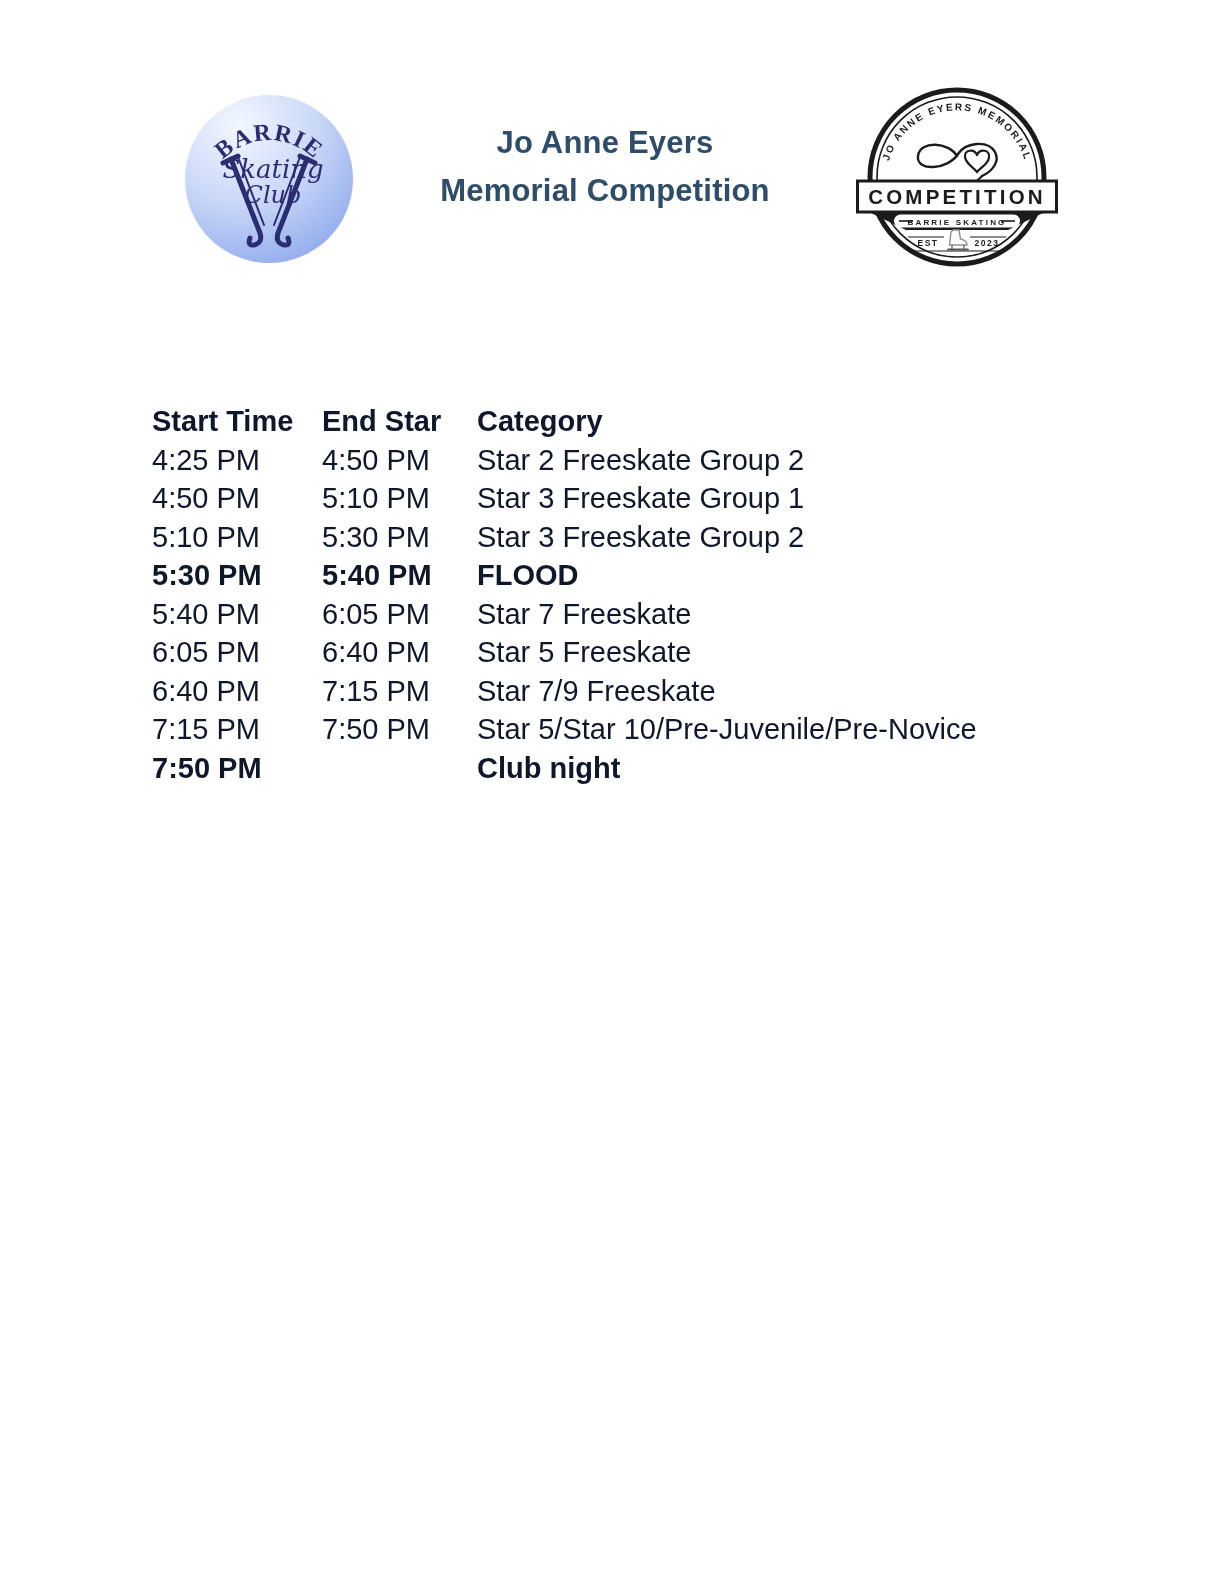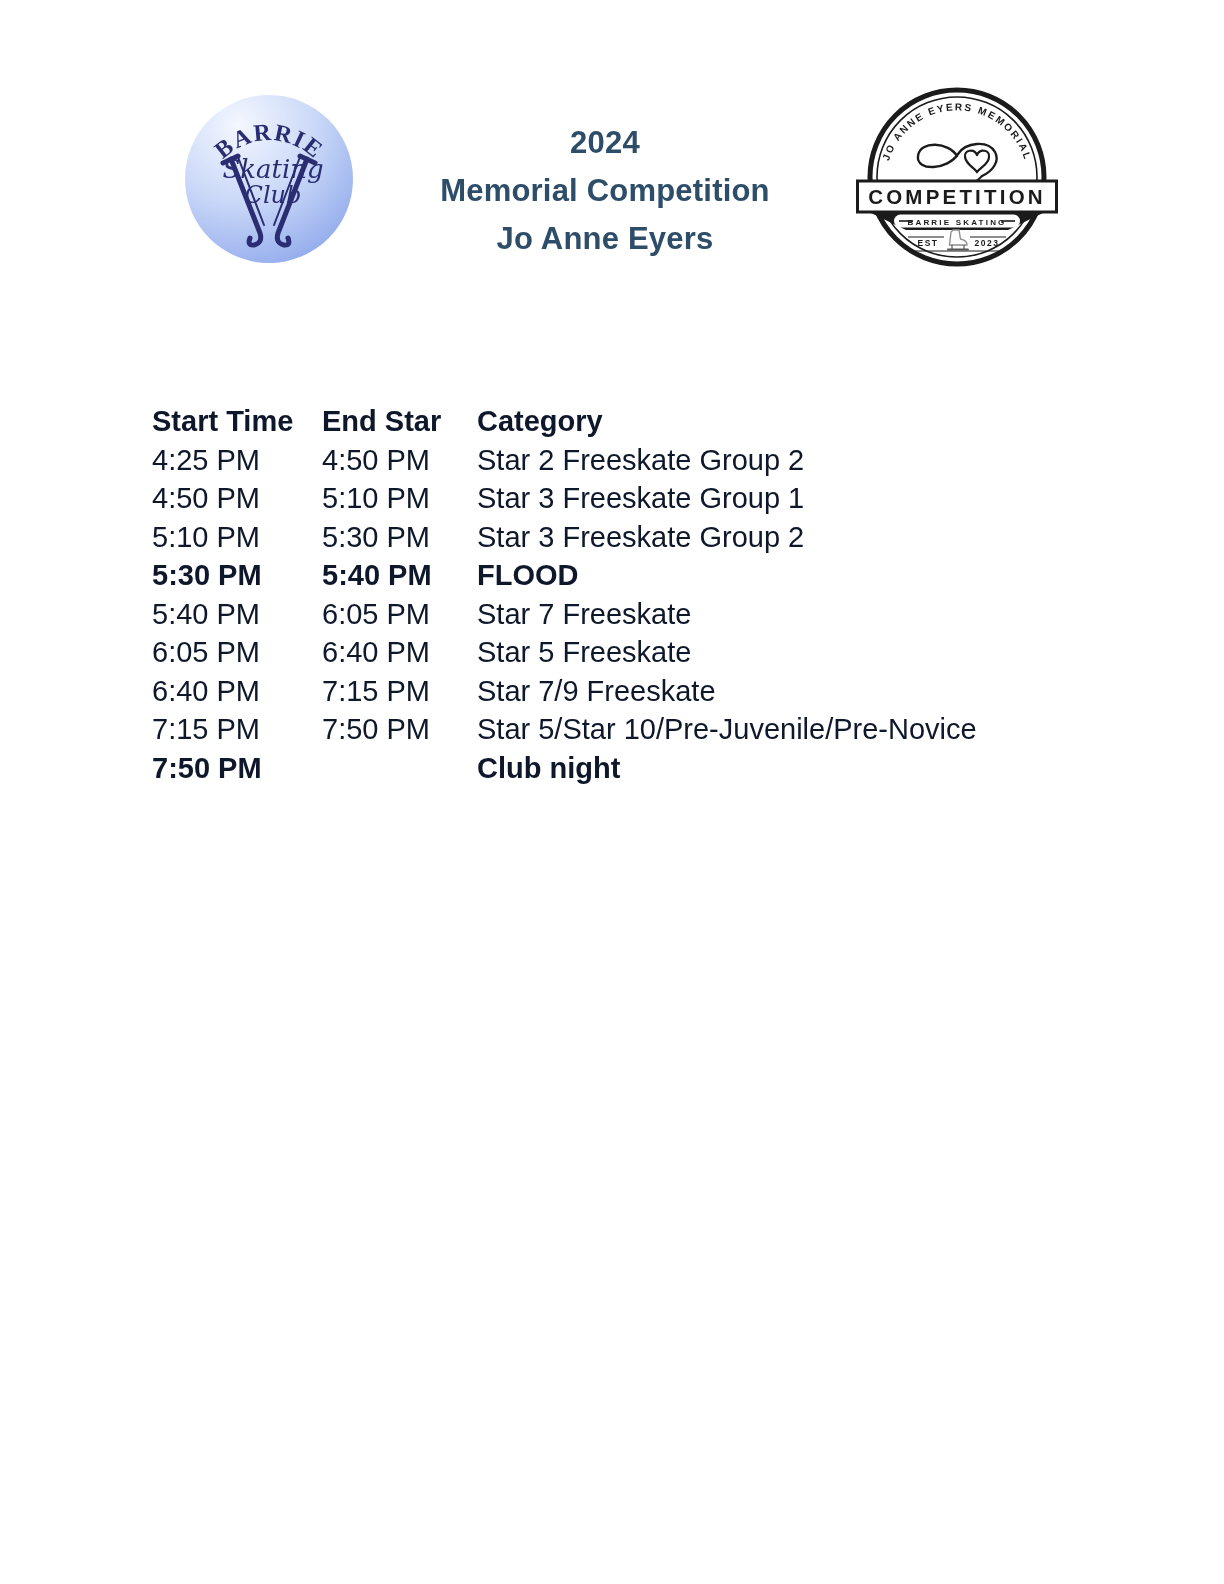--- a/index.html
+++ b/index.html
@@ -88,23 +88,22 @@
       <path d="M 46 64 L 75 138 Q 78 148 69 150 Q 62 151 65 143" stroke-width="5"></path>
       <path d="M 38 68 L 53 61" stroke-width="5"></path>
       <path d="M 53 62 L 79 130" stroke-width="2"></path>
       <path d="M 122 64 L 93 138 Q 90 148 99 150 Q 106 151 103 143" stroke-width="5"></path>
       <path d="M 130 68 L 115 61" stroke-width="5"></path>
       <path d="M 115 62 L 89 130" stroke-width="2"></path>
     </g>
   </svg>
 
   <div class="title-block">
-    <div>2024</div>
+    <div>Jo Anne Eyers</div>
     <div>Memorial Competition</div>
-    <div>Jo Anne Eyers</div>
   </div>
 
   <svg class="badge" viewBox="0 0 202 192" aria-hidden="true">
     <circle cx="101" cy="95" r="87" fill="#ffffff" stroke="#1b1b1b" stroke-width="5"></circle>
     <circle cx="101" cy="95" r="80" fill="none" stroke="#1b1b1b" stroke-width="1.6"></circle>
     <path id="badgeArc" d="M 32 116 A 71 71 0 1 1 170 116" fill="none"></path>
     <text font-size="10" font-weight="700" letter-spacing="2" fill="#1b1b1b">
       <textPath href="#badgeArc" startOffset="50%" text-anchor="middle">JO ANNE EYERS MEMORIAL</textPath>
     </text>
 

